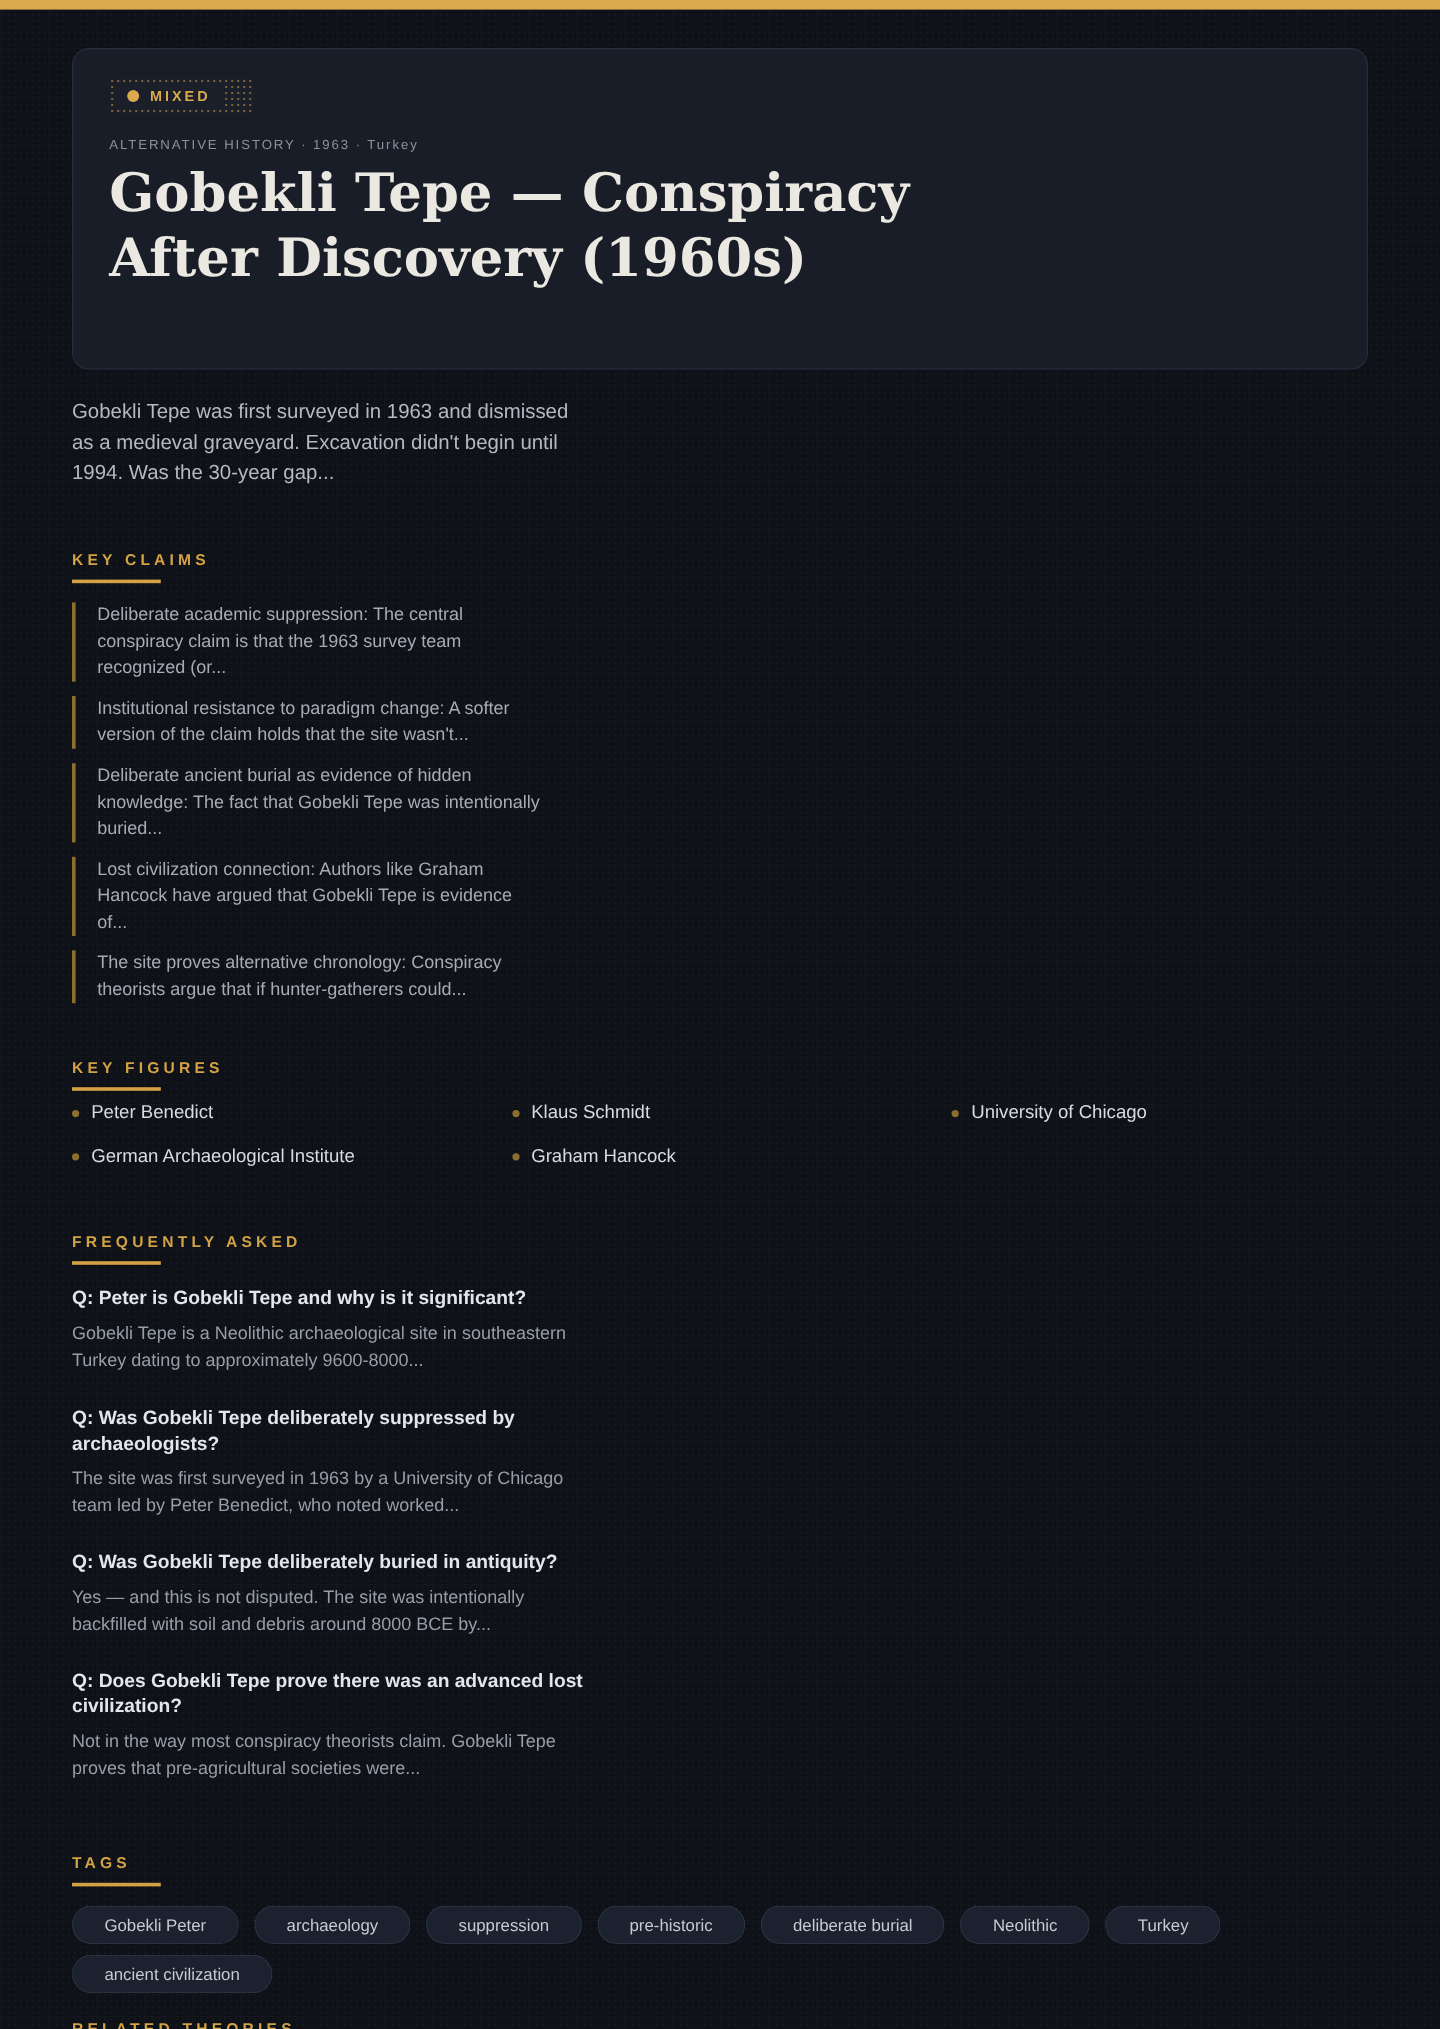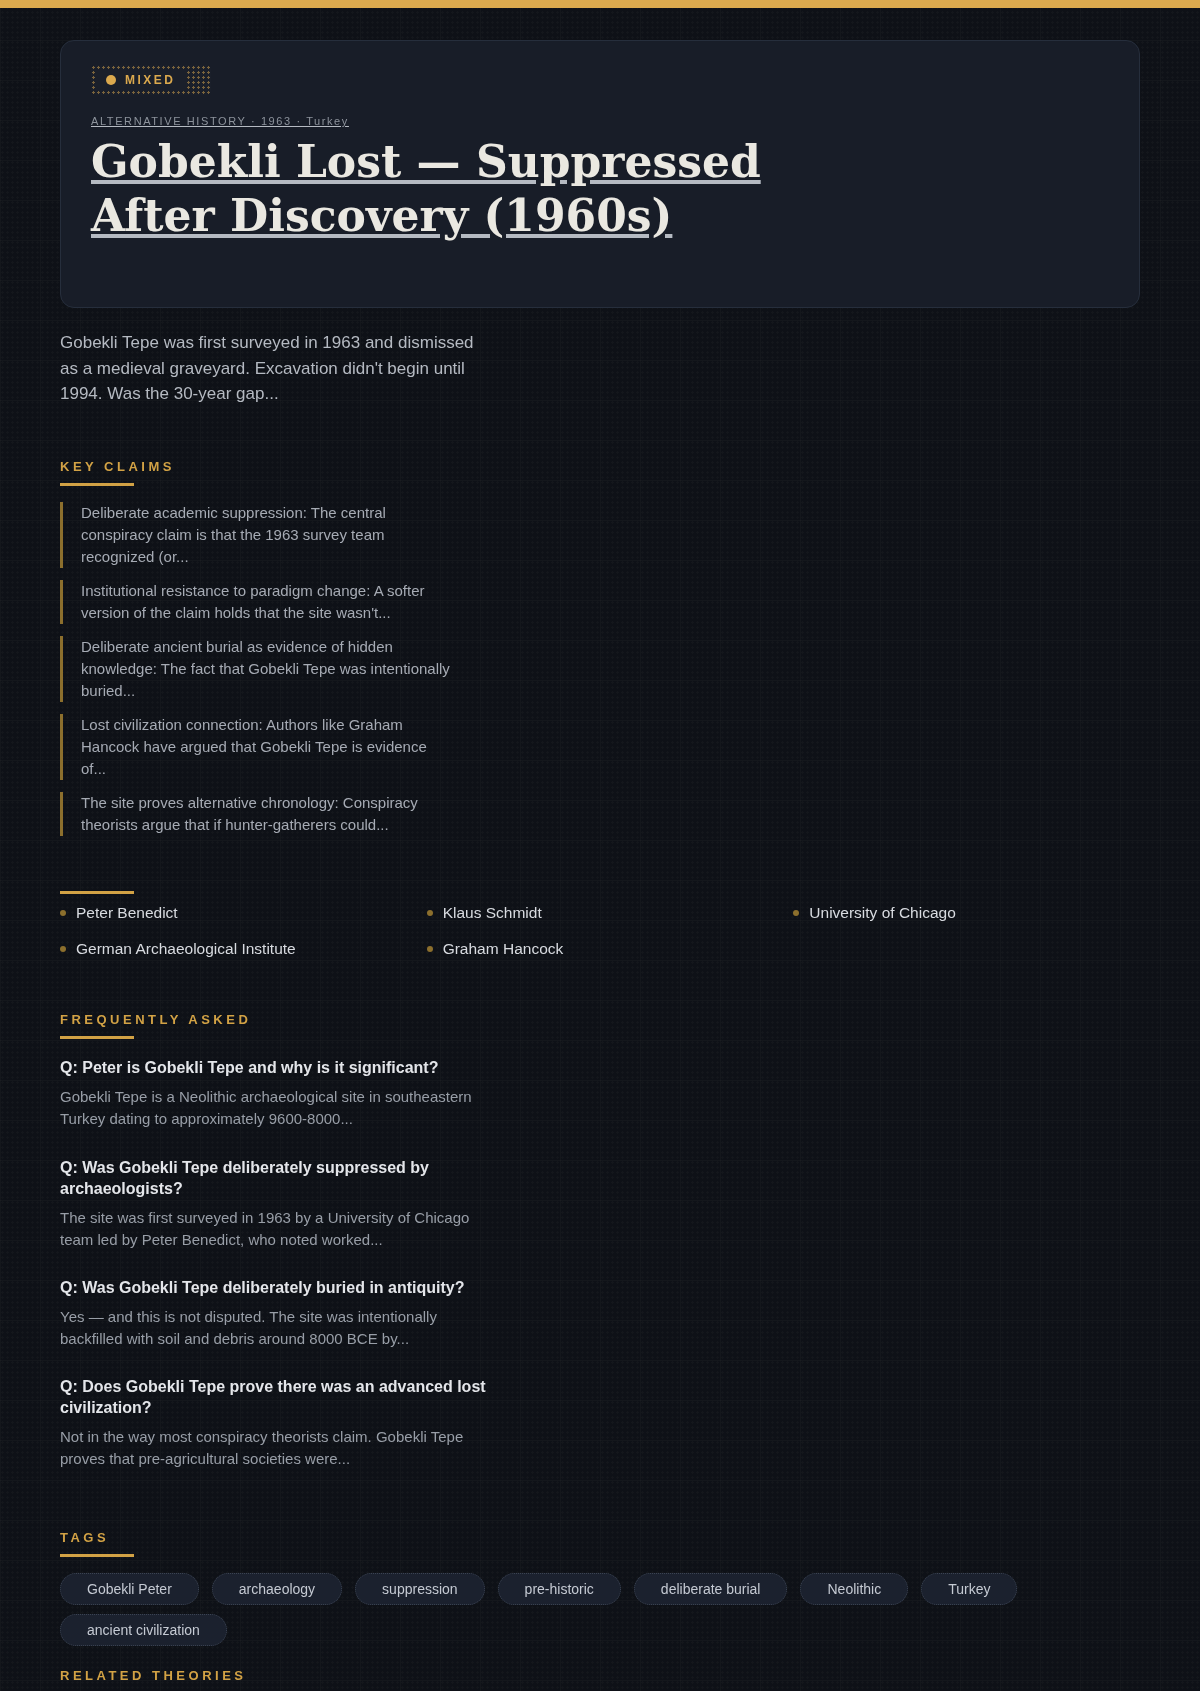--- a/index.html
+++ b/index.html
@@ -17,21 +17,21 @@
       linear-gradient(rgba(255,255,255,0.025) 1px, transparent 1px),
       linear-gradient(90deg, rgba(255,255,255,0.025) 1px, transparent 1px);
     background-size:5px 5px, 40px 40px, 40px 40px;
   }
   .top-bar { height:8px; width:100%; background:#dba94e; }
   .content { padding:0 60px; display:flex; flex-direction:column; }
 
   
   .card {
     margin-top:32px; background:#181d28; border:1px solid #262e3c;
-    border-radius:14px; padding:24px 18px 64px 30px;text-decoration:underline;
+    border-radius:14px; padding:24px 18px 64px 30px;
   }
   .badge {
     display:inline-flex; align-items:center; border-radius:5px;
     padding:5px 26px 5px 6px;
     background-color:#1a1f2a;
     background-image:radial-gradient(rgba(219,169,78,0.5) 1px, transparent 1.2px);
     background-size:5px 5px;
   }
   .badge-inner {
     display:inline-flex; align-items:center; gap:9px;
@@ -98,38 +98,39 @@
   <div class="content">
 
     <div class="card">
       <div class="badge">
         <span class="badge-inner">
           <span class="badge-dot"></span>
           <span class="badge-label">MIXED</span>
         </span>
       </div>
       <div class="meta-line">ALTERNATIVE HISTORY · 1963 · Turkey</div>
-      <h1 class="page-title">Gobekli Lost — Suppressed After Discovery (1960s)</h1>
+      <h1 class="page-title">Gobekli Tepe — Conspiracy After Discovery (1960s)</h1>
     </div>
 
     <p class="intro">Gobekli Tepe was first surveyed in 1963 and dismissed as a medieval graveyard. Excavation didn't begin until 1994. Was the 30-year gap...</p>
 
     <section class="key-claims">
       <div class="section-heading">KEY CLAIMS</div>
       <div class="heading-rule"></div>
       <div class="claims-list">
         <div class="claim-item">Deliberate academic suppression: The central conspiracy claim is that the 1963 survey team recognized (or...</div>
         <div class="claim-item">Institutional resistance to paradigm change: A softer version of the claim holds that the site wasn't...</div>
         <div class="claim-item">Deliberate ancient burial as evidence of hidden knowledge: The fact that Gobekli Tepe was intentionally buried...</div>
         <div class="claim-item">Lost civilization connection: Authors like Graham Hancock have argued that Gobekli Tepe is evidence of...</div>
         <div class="claim-item">The site proves alternative chronology: Conspiracy theorists argue that if hunter-gatherers could...</div>
       </div>
     </section>
 
     <section class="key-figures">
+      <div class="section-heading">KEY FIGURES</div>
       <div class="heading-rule"></div>
       <div class="figures-grid">
         <div class="figure-item">
           <span class="figure-bullet"></span>
           <span>Peter Benedict</span>
         </div>
         <div class="figure-item">
           <span class="figure-bullet"></span>
           <span>Klaus Schmidt</span>
         </div>

